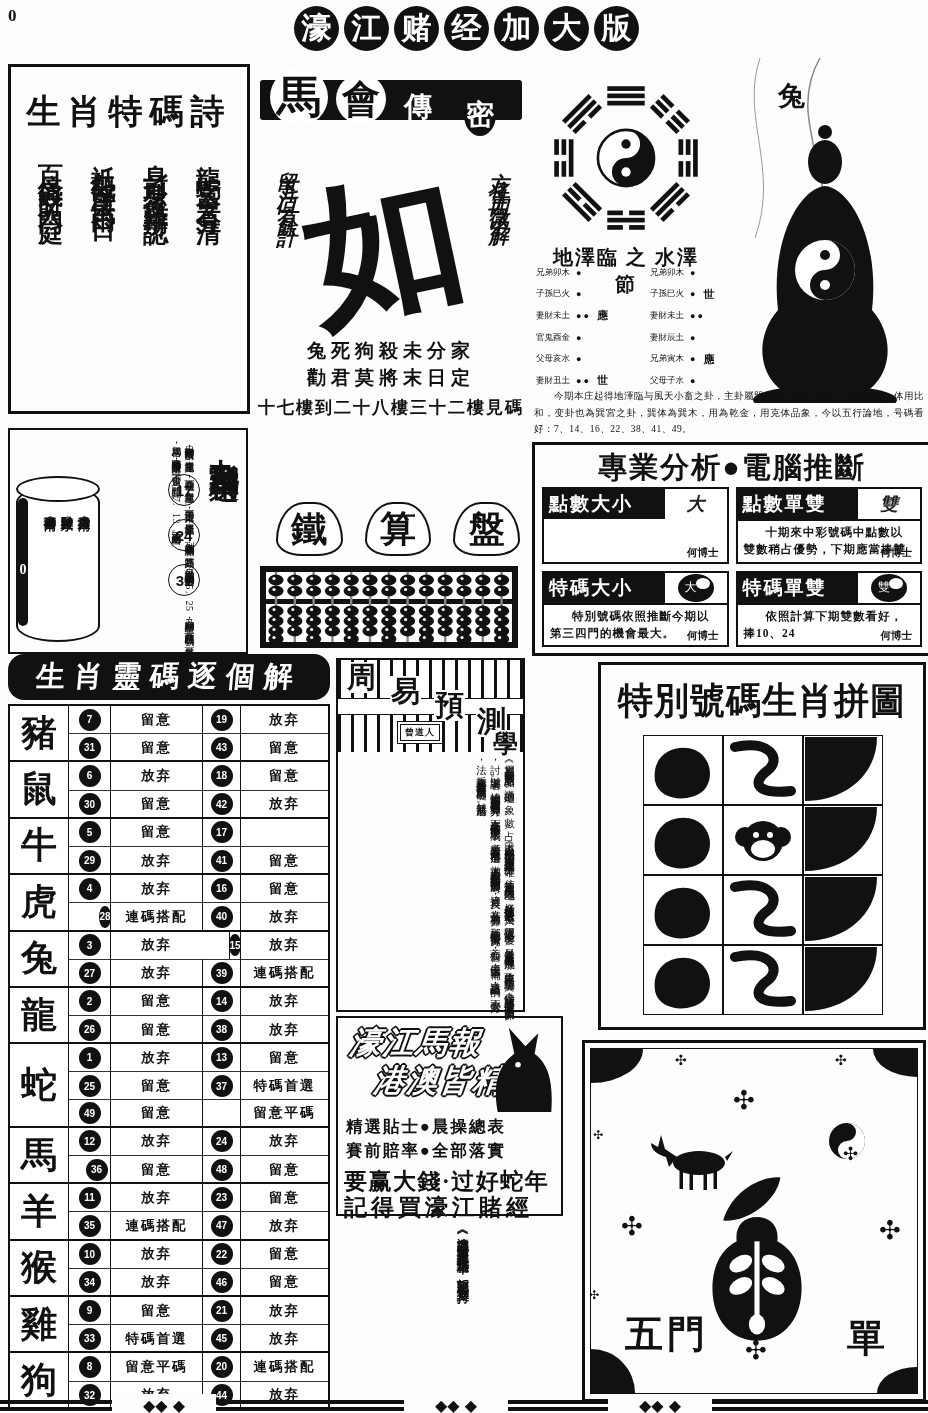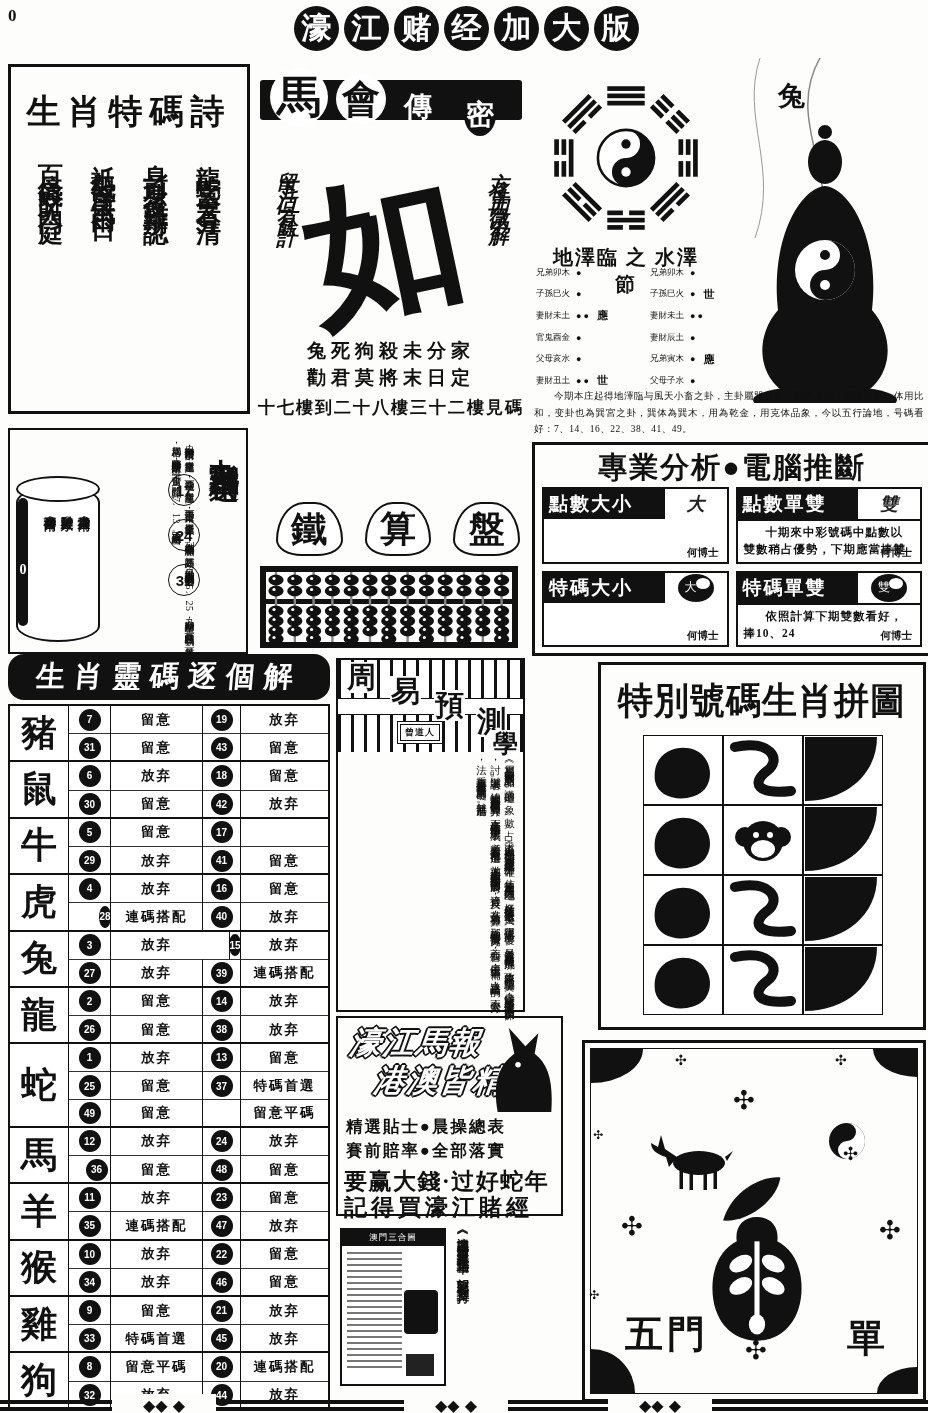--- a/index.html
+++ b/index.html
@@ -576,20 +576,21 @@
           <div class="probody">十期來中彩號碼中點數以雙數稍占優勢，下期應當捧雙</div>
           <span class="prosign">何博士</span>
         </div>
         <div class="probox">
           <div class="prohead">
             <span class="prolabel">特碼大小</span>
             <div class="answin">
               <span class="yy">大</span>
             </div>
           </div>
+          <div class="probody">特別號碼依照推斷今期以第三四門的機會最大。</div>
           <span class="prosign">何博士</span>
         </div>
         <div class="probox">
           <div class="prohead">
             <span class="prolabel">特碼單雙</span>
             <div class="answin">
               <span class="yy">雙</span>
             </div>
           </div>
           <div class="probody">依照計算下期雙數看好，捧10、24</div>
@@ -958,26 +959,20 @@
       <path d="M18,95 C12,62 20,44 36,32 L30,4 L48,24 L62,10 L58,32 C74,44 78,64 76,95 Z" fill="#111"></path>
       <circle cx="40" cy="44" r="3" fill="#fff"></circle>
     </svg>
     <span class="had-l" style="top:98px;">精選貼士●晨操總表</span>
     <span class="had-l" style="top:122px;">賽前賠率●全部落實</span>
     <span class="had-b" style="top:174px;letter-spacing:4px;">記得買濠江賭經</span>
     <span class="had-b" style="top:148px;">要赢大錢·过好蛇年</span>
   </div>
 
   <div id="clip" class="abs">
-    <div class="clip-thumb">
-      <div class="clip-head">澳門三合圖</div>
-      <div class="clip-lines"></div>
-      <div class="clip-blob"></div>
-      <div class="clip-blob2"></div>
-    </div>
     <div class="clip-text">《澳門三合圖》集本報社之精華，望彩民鼎力支持</div>
   </div>
 
   <div id="puzzle" class="abs">
     <div class="pz-title">特別號碼生肖拼圖</div>
     <div id="puzzle-grid">
         <div class="tile">
           <svg width="76" height="66" viewBox="0 0 76 66">
             <path d="M10,44 C6,16 32,6 50,13 C66,20 70,42 58,54 C44,66 14,64 10,44Z" fill="#111"></path>
           </svg>

